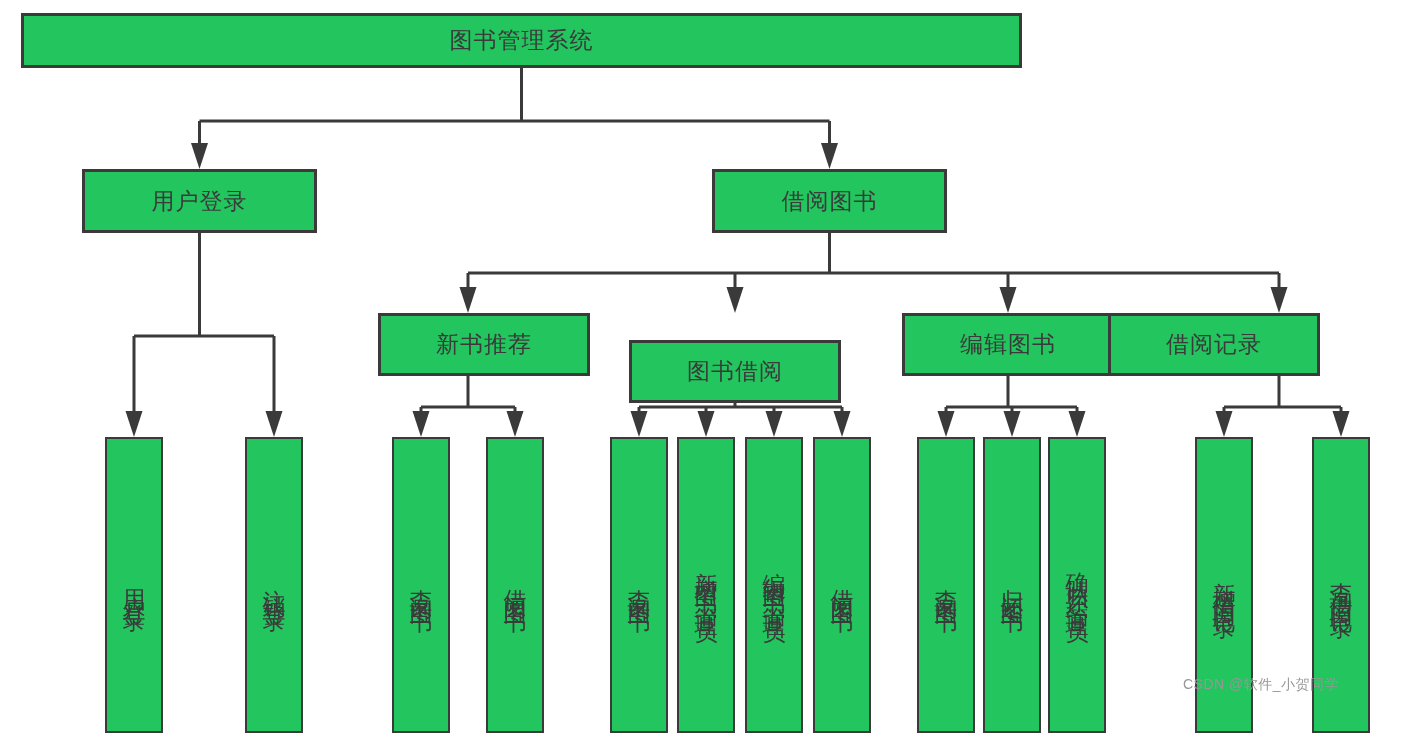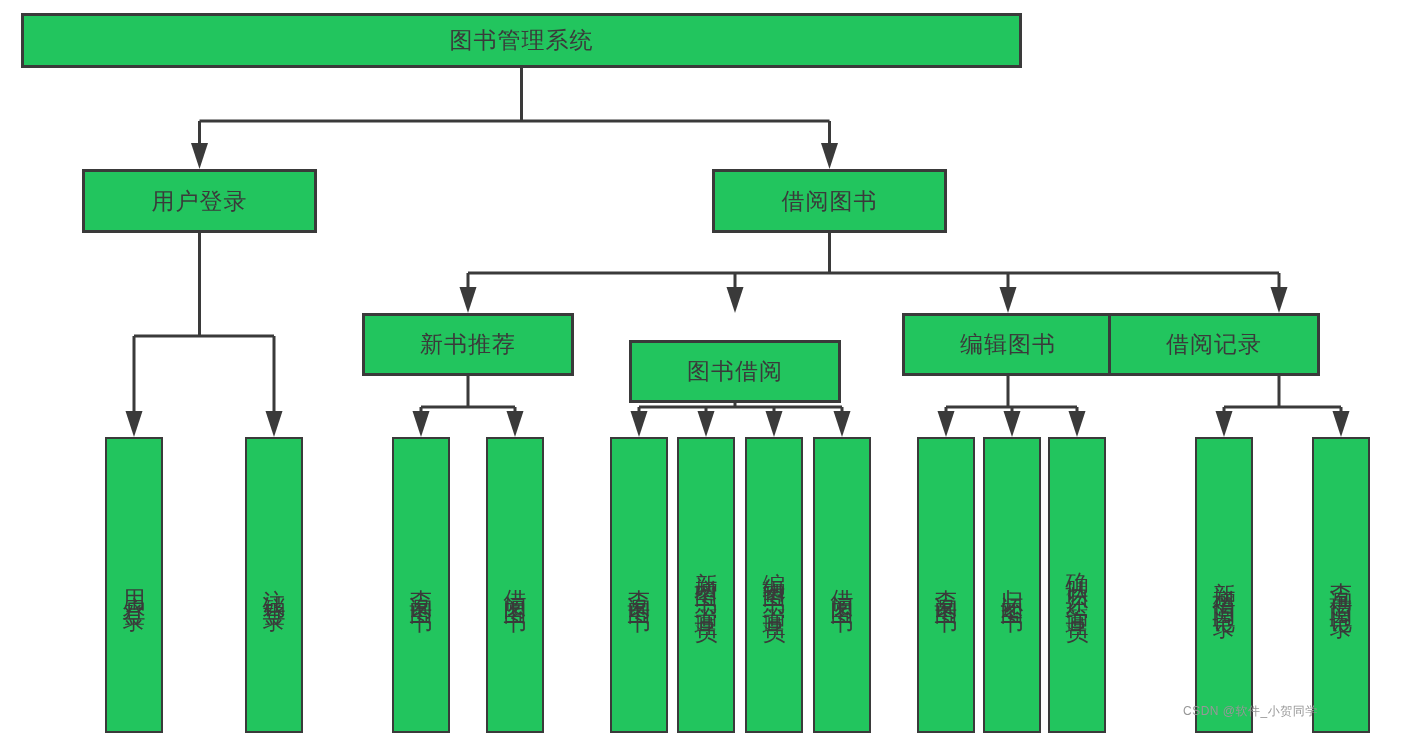--- a/index.html
+++ b/index.html
@@ -54,26 +54,25 @@
     text-orientation: mixed;
     font-size: 23px;
     line-height: 1;
     letter-spacing: 7px;
     white-space: nowrap;
   }
   .watermark {
     position: absolute;
     left: 1183px;
     top: 676px;
-    font-size: 12px;
+    font-size: 14px;
     color: #979797;
     letter-spacing: 0.5px;
     white-space: nowrap;
     z-index: 5;
-    margin-top: 27px;
   }
 </style>
 </head>
 <body>
 
 <div class="canvas">
 
   <svg class="connectors" viewBox="0 0 1405 747">
     <g>
       <path d="M521.5 68 V121 M199.5 121 H829.5 M199.5 121 V144 M829.5 121 V144"></path>
@@ -121,21 +120,21 @@
     <span class="h-label">图书管理系统</span>
   </div>
 
   <div class="node" style="left:82px; top:169px; width:235px; height:64px;">
     <span class="h-label">用户登录</span>
   </div>
   <div class="node" style="left:712px; top:169px; width:235px; height:64px;">
     <span class="h-label">借阅图书</span>
   </div>
 
-  <div class="node l3" style="left:362px;">
+  <div class="node l3" style="left:378px;">
     <span class="h-label">新书推荐</span>
   </div>
   <div class="node l3" style="left:629px;margin-top:27px;">
     <span class="h-label">图书借阅</span>
   </div>
   <div class="node l3" style="left:902px;">
     <span class="h-label">编辑图书</span>
   </div>
   <div class="node l3" style="left:1108px;">
     <span class="h-label">借阅记录</span>

